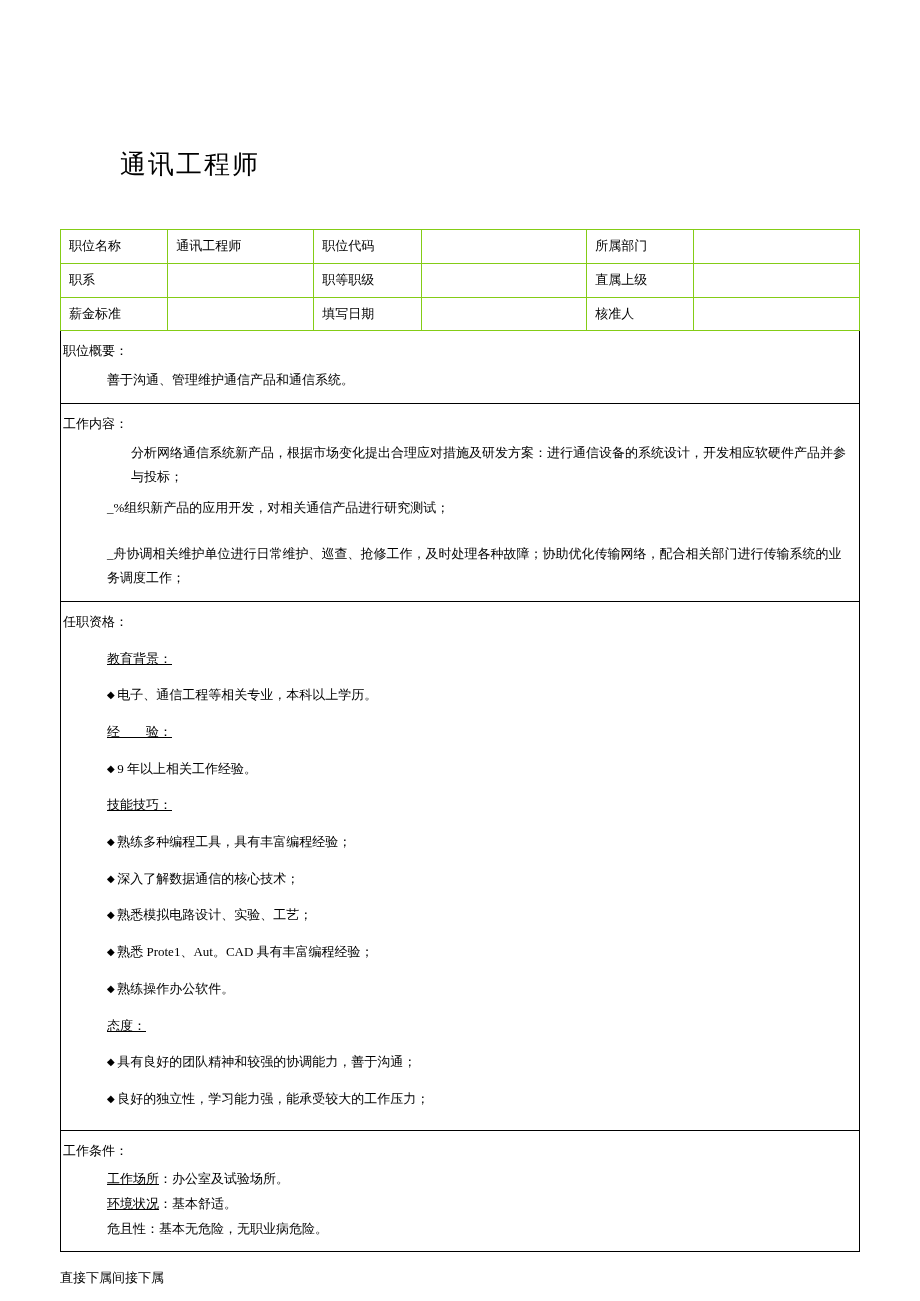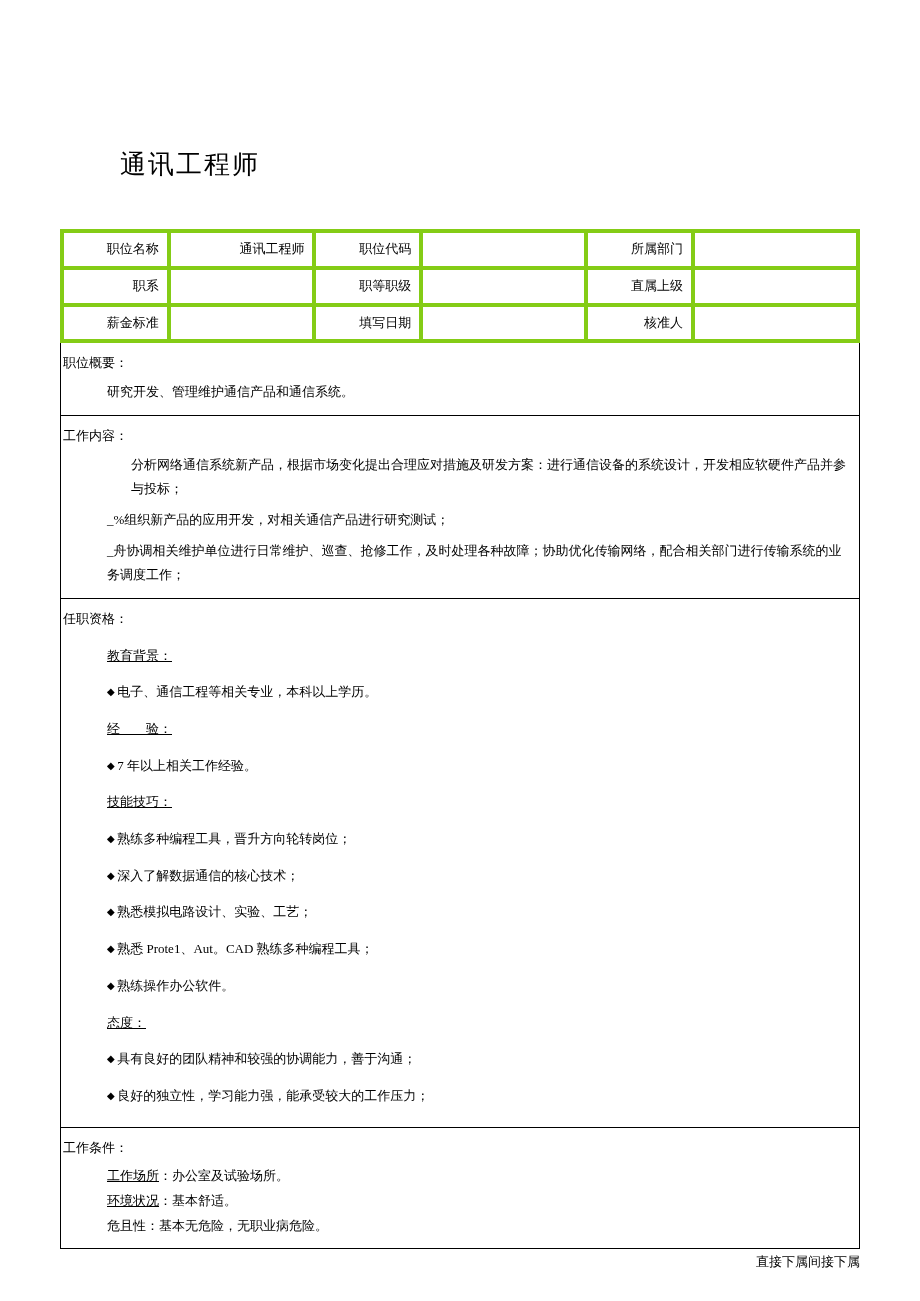--- a/index.html
+++ b/index.html
@@ -17,41 +17,41 @@
       font-weight: normal;
       margin: 60px 0 40px 60px;
       letter-spacing: 2px;
     }
     table.header {
       width: 100%;
       border-collapse: collapse;
       border: 1px solid #000;
     }
     table.header td {
-      border: 4px solid #84cc16;
+      border: 1px solid #84cc16;
       padding: 4px 8px;
-      text-align: right;
+      text-align: left;
       height: 28px;
     }
     table.header td.lbl { width: 11%; }
     table.header td.val1 { width: 15%; }
     table.header td.val2 { width: 17%; }
     .section {
       border: 1px solid #000;
       border-top: none;
       padding: 6px 10px 10px 10px;
     }
     .section-title {
       margin: 2px 0 4px -8px;
     }
     .indent1 { padding-left: 36px; }
     .indent2 { padding-left: 60px; }
     .underline { text-decoration: underline; }
     .bullet::before { content: "◆ "; font-size: 10px; position: relative; top: -1px; }
-    .footer { text-align: right; margin-top: 1px; }
+    .footer { text-align: left; margin-top: 14px; }
     .footer2 { margin-top: 22px; padding-left: 100px; }
     .blank-line {
       display: inline-block;
       border-bottom: 1px solid #000;
       width: 500px;
       vertical-align: middle;
     }
     .tight { line-height: 1.3; margin-top: -4px; }
     .qual .row { margin: 12px 0; }
   </style>
@@ -84,44 +84,44 @@
     <td class="lbl">填写日期</td>
     <td class="val2"></td>
     <td class="lbl">核准人</td>
     <td class="val2"></td>
   </tr>
 </tbody>
   </table>
 
 <div class="section">
   <div class="section-title">职位概要：</div>
-  <div class="indent1">研究开发、管理维护通信产品和通信系统。</div>
+  <div class="indent1">善于沟通、管理维护通信产品和通信系统。</div>
 </div>
 
 <div class="section">
   <div class="section-title">工作内容：</div>
   <div class="indent2">分析网络通信系统新产品，根据市场变化提出合理应对措施及研发方案：进行通信设备的系统设计，开发相应软硬件产品并参与投标；</div>
   <div class="indent1" style="margin-top:6px">_%组织新产品的应用开发，对相关通信产品进行研究测试；</div>
-  <div class="indent1" style="margin-top:6px">_舟协调相关维护单位进行日常维护、巡查、抢修工作，及时处理各种故障；协助优化传输网络，配合相关部门进行传输系统的业务调度工作；</div>
+  <div class="indent1" style="margin-top:21px">_舟协调相关维护单位进行日常维护、巡查、抢修工作，及时处理各种故障；协助优化传输网络，配合相关部门进行传输系统的业务调度工作；</div>
 </div>
 
 <div class="section qual" style="padding-bottom:6px;">
   <div class="section-title">任职资格：</div>
 
   <div class="indent1 underline row">教育背景：</div>
   <div class="indent1 bullet row">电子、通信工程等相关专业，本科以上学历。</div>
 
   <div class="indent1 underline row">经　　验：</div>
-  <div class="indent1 bullet row">7 年以上相关工作经验。</div>
+  <div class="indent1 bullet row">9 年以上相关工作经验。</div>
 
   <div class="indent1 underline row">技能技巧：</div>
-  <div class="indent1 bullet row">熟练多种编程工具，晋升方向轮转岗位；</div>
+  <div class="indent1 bullet row">熟练多种编程工具，具有丰富编程经验；</div>
   <div class="indent1 bullet row">深入了解数据通信的核心技术；</div>
   <div class="indent1 bullet row">熟悉模拟电路设计、实验、工艺；</div>
-  <div class="indent1 bullet row">熟悉 Prote1、Aut。CAD 熟练多种编程工具；</div>
+  <div class="indent1 bullet row">熟悉 Prote1、Aut。CAD 具有丰富编程经验；</div>
   <div class="indent1 bullet row">熟练操作办公软件。</div>
 
   <div class="indent1 underline row">态度：</div>
   <div class="indent1 bullet row">具有良好的团队精神和较强的协调能力，善于沟通；</div>
   <div class="indent1 bullet row">良好的独立性，学习能力强，能承受较大的工作压力；</div>
 </div>
 
 <div class="section">
   <div class="section-title">工作条件：</div>
   <div class="indent1">

